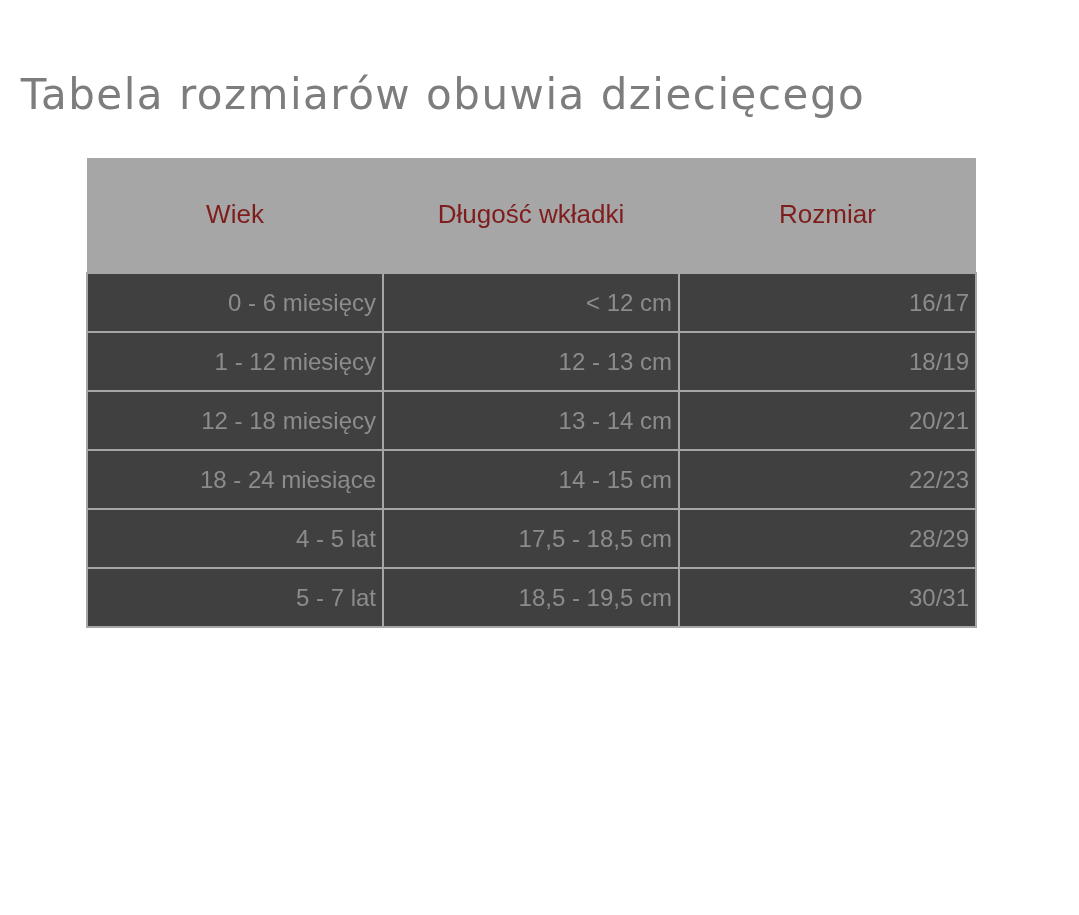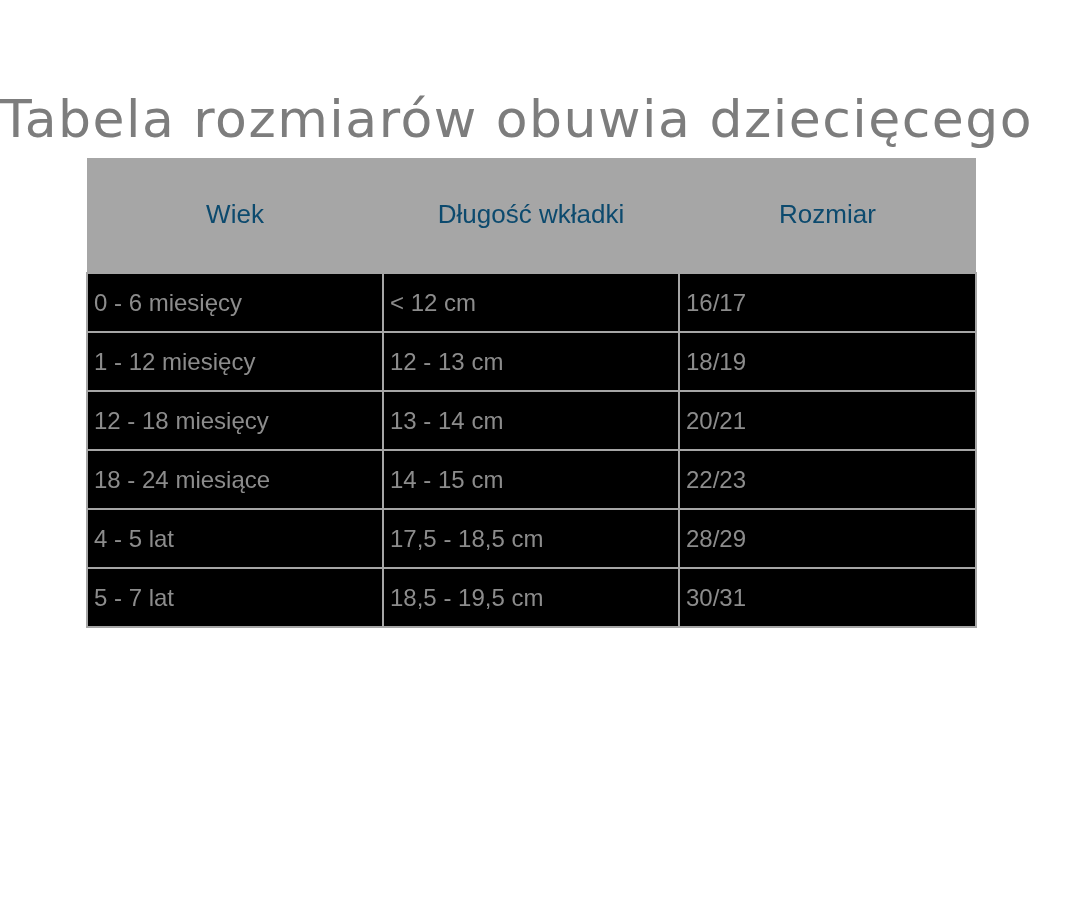--- a/index.html
+++ b/index.html
@@ -10,26 +10,26 @@
   body {
     width: 1079px;
     height: 915px;
     font-family: "DejaVu Sans", sans-serif;
     overflow: hidden;
     position: relative;
   }
 
   .page-title {
     position: absolute;
-    top: 54px;
+    top: 42px;
     left: 0;
     width: 886px;
     text-align: center;
     font-family: "DejaVu Sans", sans-serif;
-    font-size: 52px;
+    font-size: 42px;
     font-weight: 400;
     color: #7d7d7d;
     letter-spacing: 1.5px;
     white-space: nowrap;
   }
 
   .table-wrap {
     position: absolute;
     top: 158px;
     left: 86px;
@@ -37,43 +37,43 @@
   }
 
   table.size-table {
     border-collapse: collapse;
     width: 889px;
     table-layout: fixed;
   }
 
   table.size-table thead th {
     background: #a6a6a6;
-    color: #0c4a6e;
+    color: #7f1d1d;
     font-size: 26px;
     font-weight: 400;
     font-family: "Liberation Sans", sans-serif;
     height: 114px;
     vertical-align: middle;
     text-align: center;
     border: none;
     padding: 0 8px;
     line-height: 1.22;
   }
 
   table.size-table tbody td {
     border: 2px solid #a6a6a6;
     color: #8c8c8c;
     font-size: 24px;
     font-family: "Liberation Sans", sans-serif;
     font-weight: 400;
-    text-align: left;
+    text-align: right;
     vertical-align: middle;
     height: 57px;
     padding: 0 6px;
-    background: #000000;
+    background: #404040;
   }
 
   
   col.c0 { width: 296px; }
   col.c1 { width: 296px; }
   col.c2 { width: 297px; }
 </style>
 </head>
 <body>
 

